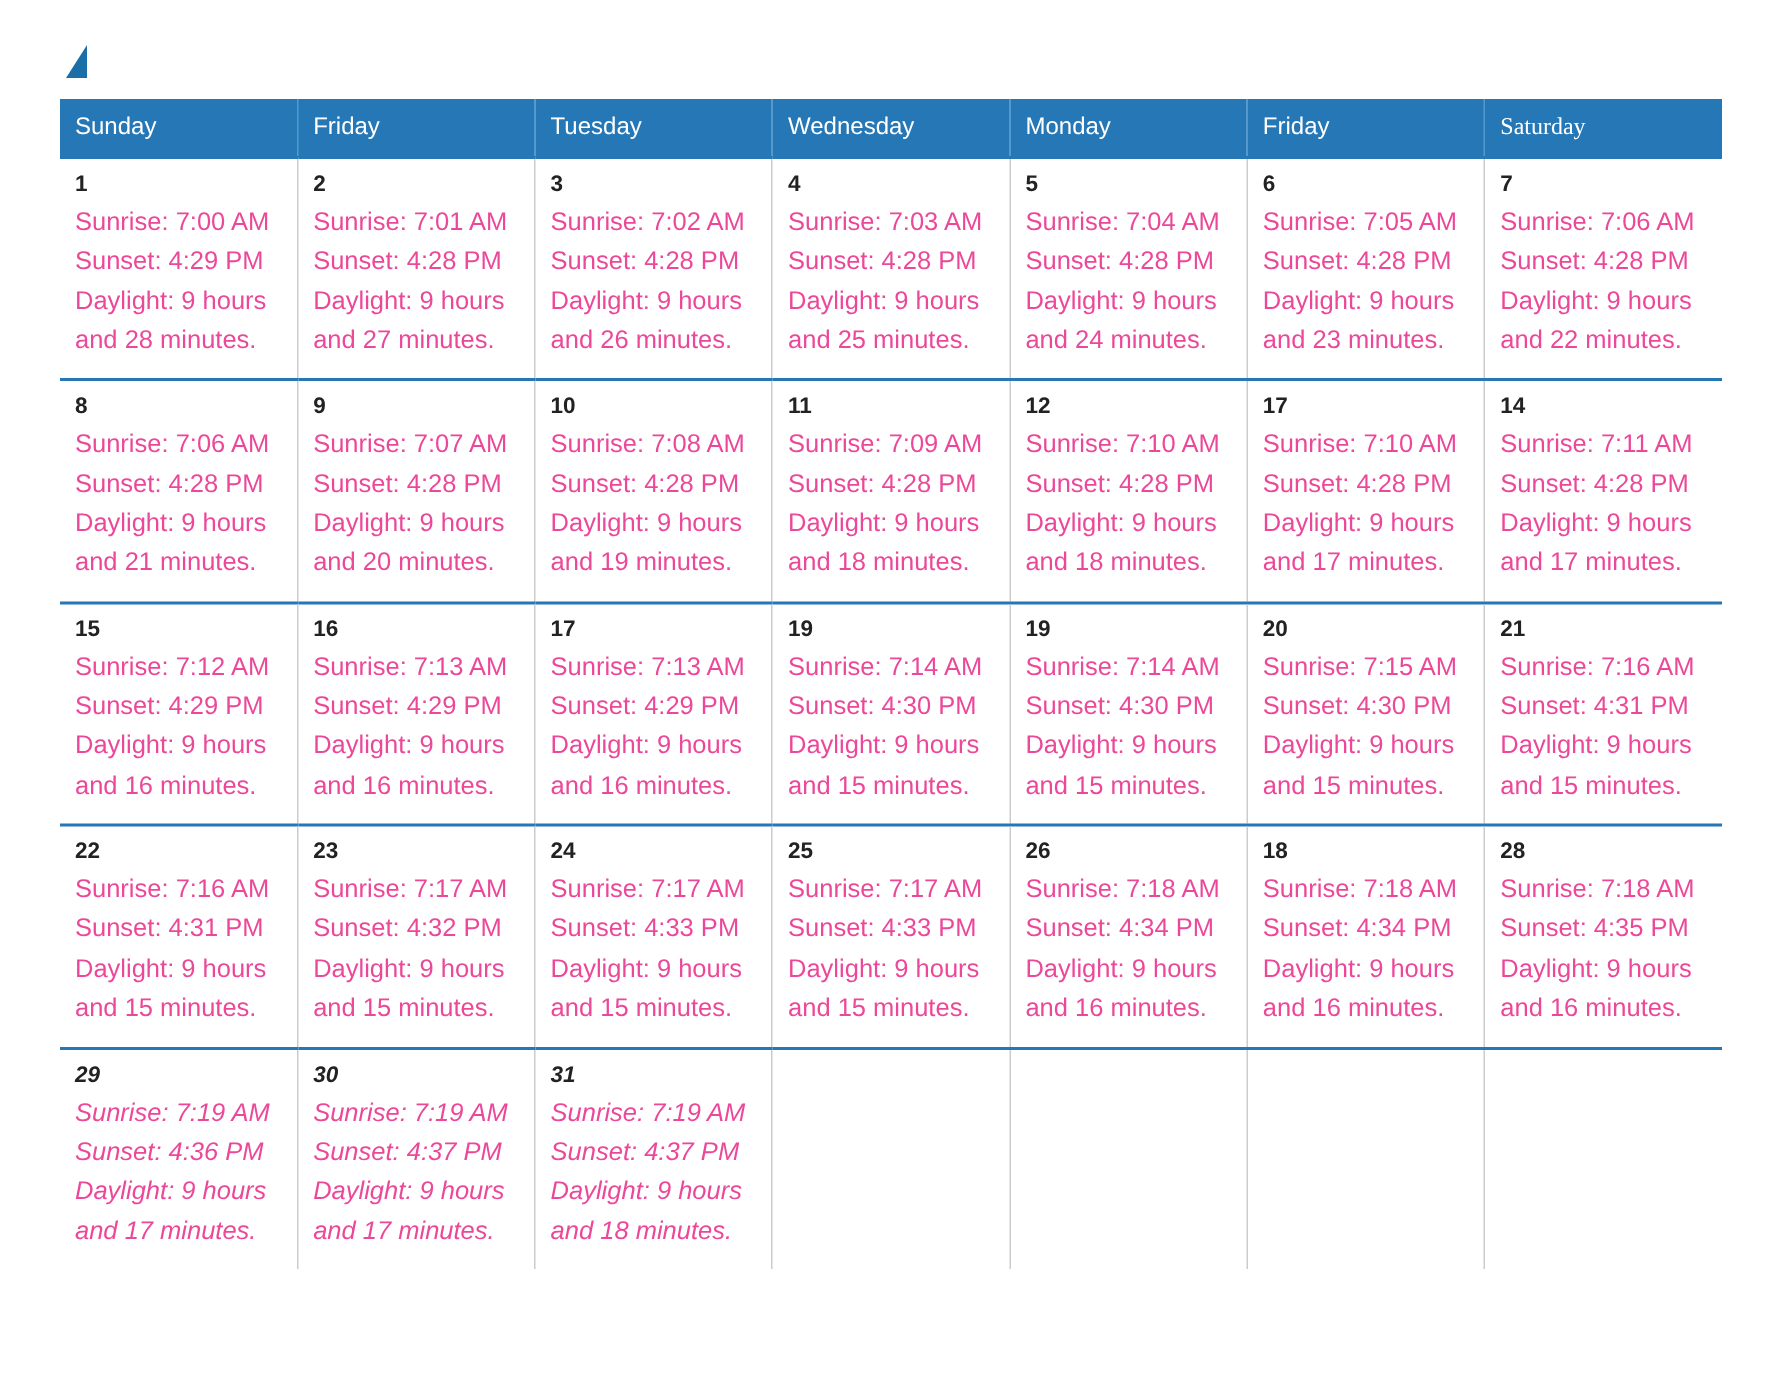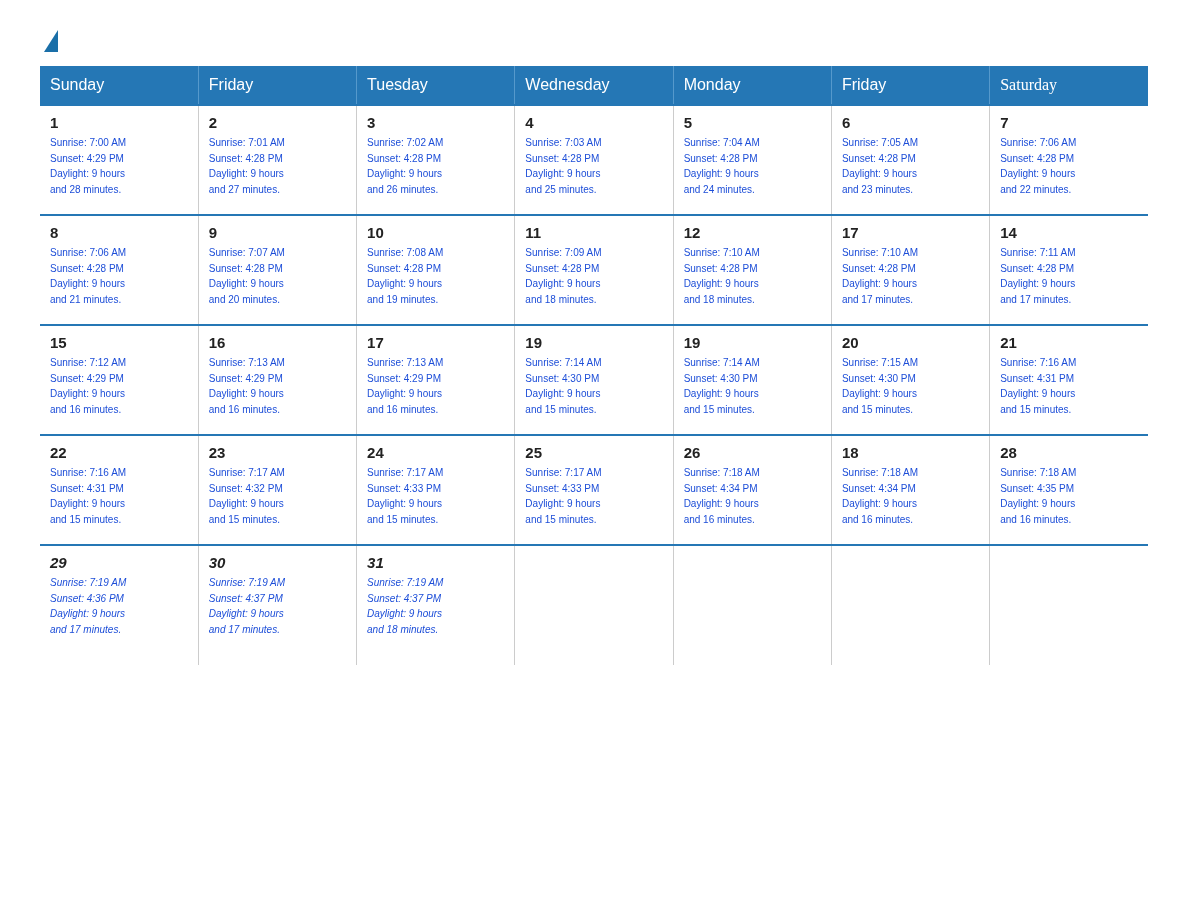--- a/index.html
+++ b/index.html
@@ -87,23 +87,23 @@
     tbody tr td:last-child {
       border-right: none;
     }
     .day-num {
       font-size: 15px;
       font-weight: bold;
       margin-bottom: 4px;
       display: block;
     }
     .day-info {
-      font-size: 10px;
+      font-size: 17px;
       line-height: 1.55;
-      color: #1d4ed8;
+      color: #ec4899;
     }
     tbody tr:last-child td {
       height: 120px;
       font-style: italic;
     }
   </style>
 </head>
 <body>
 
 <div class="header-row">

